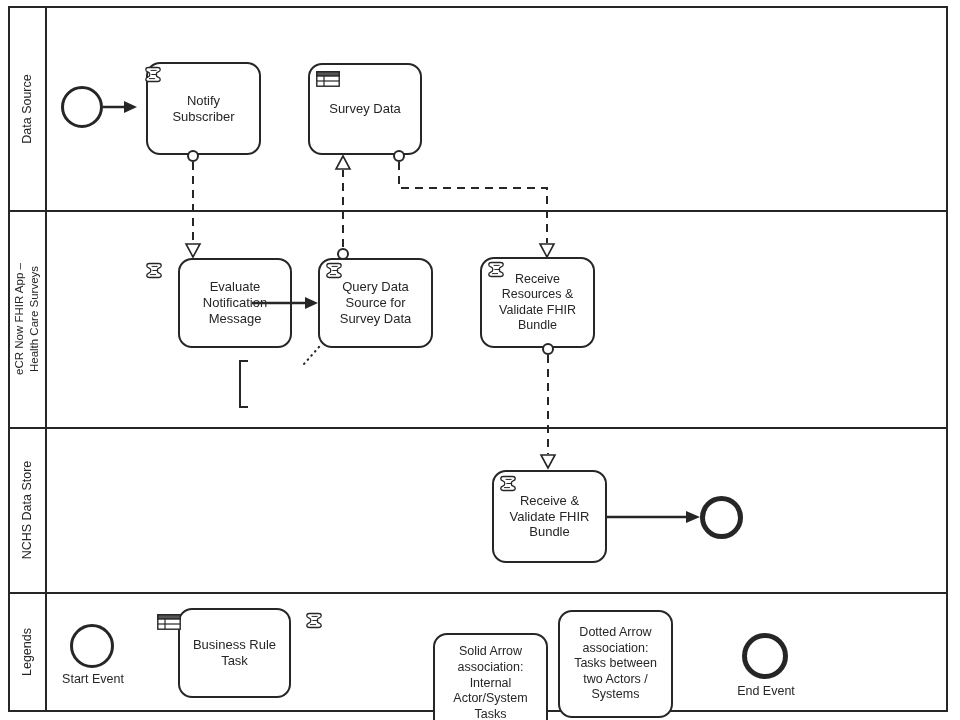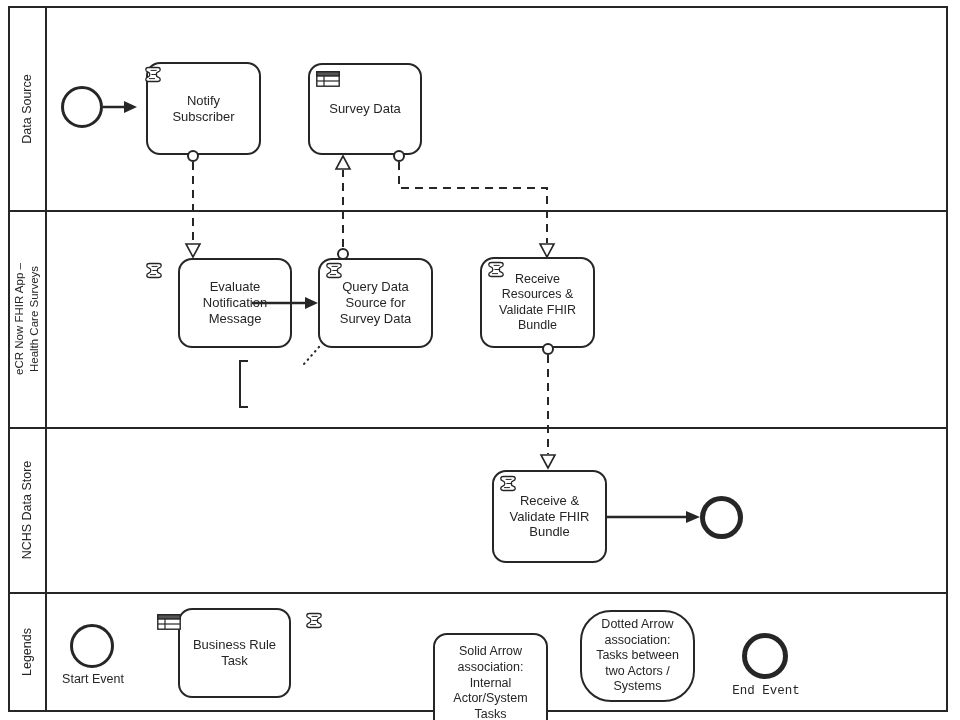--- a/index.html
+++ b/index.html
@@ -144,30 +144,30 @@
   </svg>
 
   <div class="task legend-box" style="left:433px;top:610px;width:115px;height:101px;font-size:12.5px;line-height:1.25;margin-top:23px;">
     <span>Solid Arrow
 association:
 Internal
 Actor/System
 Tasks</span>
   </div>
 
-  <div class="task legend-box" style="left:580px;top:610px;width:115px;height:92px;font-size:12.5px;line-height:1.25;border-radius:31px;">
+  <div class="task legend-box" style="left:558px;top:610px;width:115px;height:108px;font-size:12.5px;line-height:1.25;">
     <span>Dotted Arrow
 association:
 Tasks between
 two Actors /
 Systems</span>
   </div>
 
   <div class="event end" style="left:742px;top:633px;width:46px;height:46px;"></div>
-  <div class="free-label" style="left:729px;top:684px;width:74px;font-family:Liberation Mono, monospace;">End Event</div>
+  <div class="free-label" style="left:729px;top:684px;width:74px;">End Event</div>
 
   <svg id="connector-layer" width="960" height="720" viewBox="0 0 960 720">
 
     <g>
       <path d="M103 107 H125" stroke="#262626" stroke-width="2.5" fill="none"></path>
       <polygon points="137,107 124,101 124,113" fill="#262626"></polygon>
     </g>
 
     <g>
       <path d="M252 303 H306" stroke="#262626" stroke-width="2.5" fill="none"></path>

